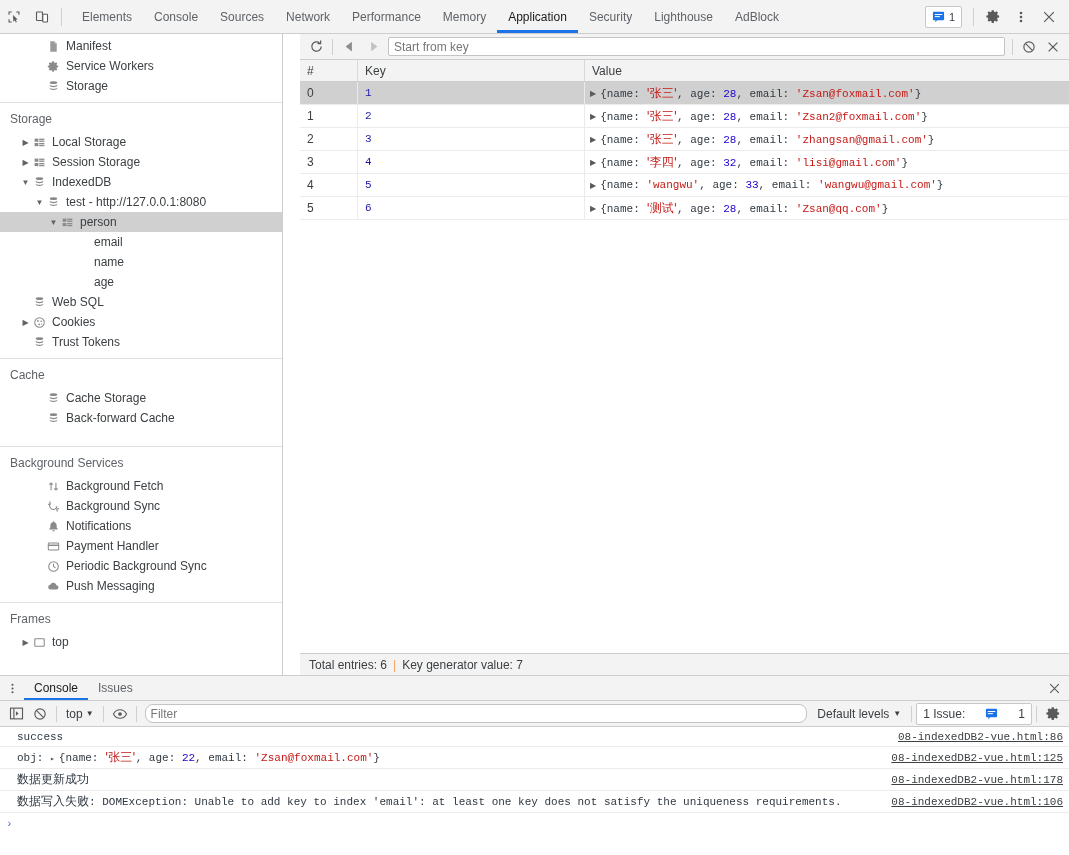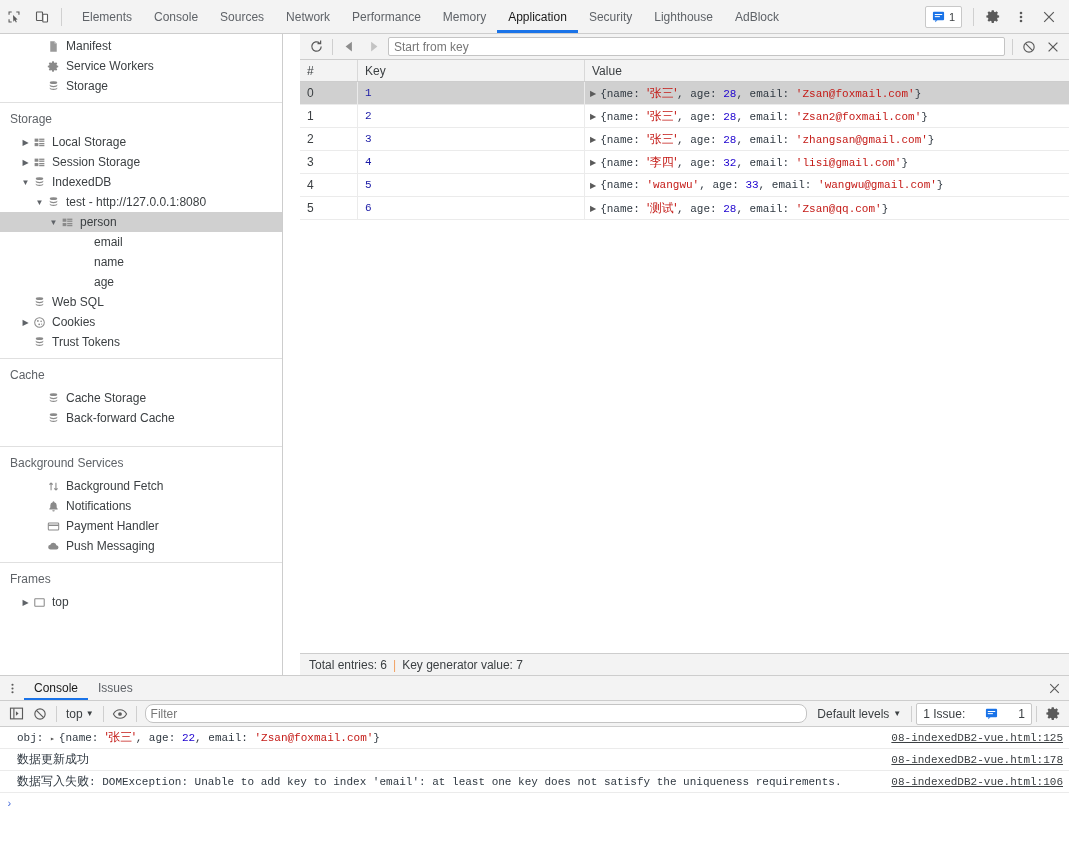--- a/index.html
+++ b/index.html
@@ -463,35 +463,56 @@
                 <path d="M5 12.5V3.5M5 3.5L3 5.8M5 3.5l2 2.3" stroke="#8a8a8a" stroke-width="1.3" fill="none"></path>
                 <path d="M11 3.5v9M11 12.5l2-2.3M11 12.5l-2-2.3" stroke="#8a8a8a" stroke-width="1.3" fill="none"></path>
               </svg>
             </span>
             <span class="lbl">Background Fetch</span>
           </div>
           <div class="row ind2">
             <span class="arrow"></span>
             <span class="ico">
               <svg width="13" height="13" viewBox="0 0 16 16">
+                <path d="M12.4 7.6A4.6 4.6 0 113.9 4.6" fill="none" stroke="#8a8a8a" stroke-width="1.3"></path>
+                <path d="M3.2 1.8l.9 3-3 .6" fill="none" stroke="#8a8a8a" stroke-width="1.3"></path>
+                <path d="M12.8 14.2l-.9-3 3-.6" fill="none" stroke="#8a8a8a" stroke-width="1.3"></path>
+              </svg>
+            </span>
+            <span class="lbl">Background Sync</span>
+          </div>
+          <div class="row ind2">
+            <span class="arrow"></span>
+            <span class="ico">
+              <svg width="13" height="13" viewBox="0 0 16 16">
                 <path d="M8 1.4a1 1 0 011 1v.5a3.8 3.8 0 012.9 3.7v2.6l1.2 1.7v.7H2.9v-.7L4.1 9.2V6.6A3.8 3.8 0 017 2.9v-.5a1 1 0 011-1z" fill="#8a8a8a"></path>
                 <path d="M6.5 12.7h3a1.5 1.5 0 01-3 0z" fill="#8a8a8a"></path>
               </svg>
             </span>
             <span class="lbl">Notifications</span>
           </div>
           <div class="row ind2">
             <span class="arrow"></span>
             <span class="ico">
               <svg width="13" height="13" viewBox="0 0 16 16">
                 <rect x="1.6" y="3.6" width="12.8" height="8.8" rx="1" fill="none" stroke="#8a8a8a" stroke-width="1.25"></rect>
                 <rect x="1.6" y="5.6" width="12.8" height="1.8" fill="#8a8a8a"></rect>
               </svg>
             </span>
             <span class="lbl">Payment Handler</span>
+          </div>
+          <div class="row ind2">
+            <span class="arrow"></span>
+            <span class="ico">
+              <svg width="13" height="13" viewBox="0 0 16 16">
+                <circle cx="8" cy="8" r="5.9" fill="none" stroke="#8a8a8a" stroke-width="1.25"></circle>
+                <path d="M8 4.5V8l2.5 1.7" stroke="#8a8a8a" stroke-width="1.25" fill="none"></path>
+              </svg>
+            </span>
+            <span class="lbl">Periodic Background Sync</span>
           </div>
           <div class="row ind2">
             <span class="arrow"></span>
             <span class="ico">
               <svg width="13" height="13" viewBox="0 0 16 16">
                 <path d="M4.4 11.8a3 3 0 01-.3-5.98A3.9 3.9 0 0111.6 6.4a2.7 2.7 0 01-.3 5.4z" fill="#8a8a8a"></path>
               </svg>
             </span>
             <span class="lbl">Push Messaging</span>
           </div>
@@ -682,20 +703,24 @@
       <div class="tbtn">
         <svg width="15" height="15" viewBox="0 0 16 16">
             <path d="M8 5.2A2.8 2.8 0 108 10.8 2.8 2.8 0 008 5.2zm0 4.3a1.5 1.5 0 110-3 1.5 1.5 0 010 3z" fill="#5a5a5a"></path>
             <path d="M14 9.1v-2.2l-1.7-.3a4.6 4.6 0 00-.5-1.2l1-1.4-1.6-1.6-1.4 1a4.6 4.6 0 00-1.2-.5L8.3 1.2H6.1l-.3 1.7a4.6 4.6 0 00-1.2.5l-1.4-1-1.6 1.6 1 1.4a4.6 4.6 0 00-.5 1.2l-1.7.3v2.2l1.7.3c.12.42.29.82.5 1.2l-1 1.4 1.6 1.6 1.4-1c.38.21.78.38 1.2.5l.3 1.7h2.2l.3-1.7c.42-.12.82-.29 1.2-.5l1.4 1 1.6-1.6-1-1.4c.21-.38.38-.78.5-1.2z" fill="#5a5a5a"></path>
           </svg>
       </div>
     </div>
 
     <div class="console-body" id="console-messages">
         <div class="cmsg">
+          <span class="txt"><span>success</span></span>
+          <span class="src">08-indexedDB2-vue.html:86</span>
+        </div>
+        <div class="cmsg">
           <span class="txt"><span>obj: </span><span class="tri">▸</span><span>{name: </span><span class="k-str cn-cjk">'张三'</span><span>, age: </span><span class="k-num">22</span><span>, email: </span><span class="k-str">'Zsan@foxmail.com'</span><span>}</span></span>
           <span class="src">08-indexedDB2-vue.html:125</span>
         </div>
         <div class="cmsg">
           <span class="txt"><span class="cn-cjk">数据更新成功</span></span>
           <span class="src">08-indexedDB2-vue.html:178</span>
         </div>
         <div class="cmsg">
           <span class="txt"><span class="cn-cjk">数据写入失败</span><span>: DOMException: Unable to add key to index 'email': at least one key does not satisfy the uniqueness requirements.</span></span>
           <span class="src">08-indexedDB2-vue.html:106</span>

